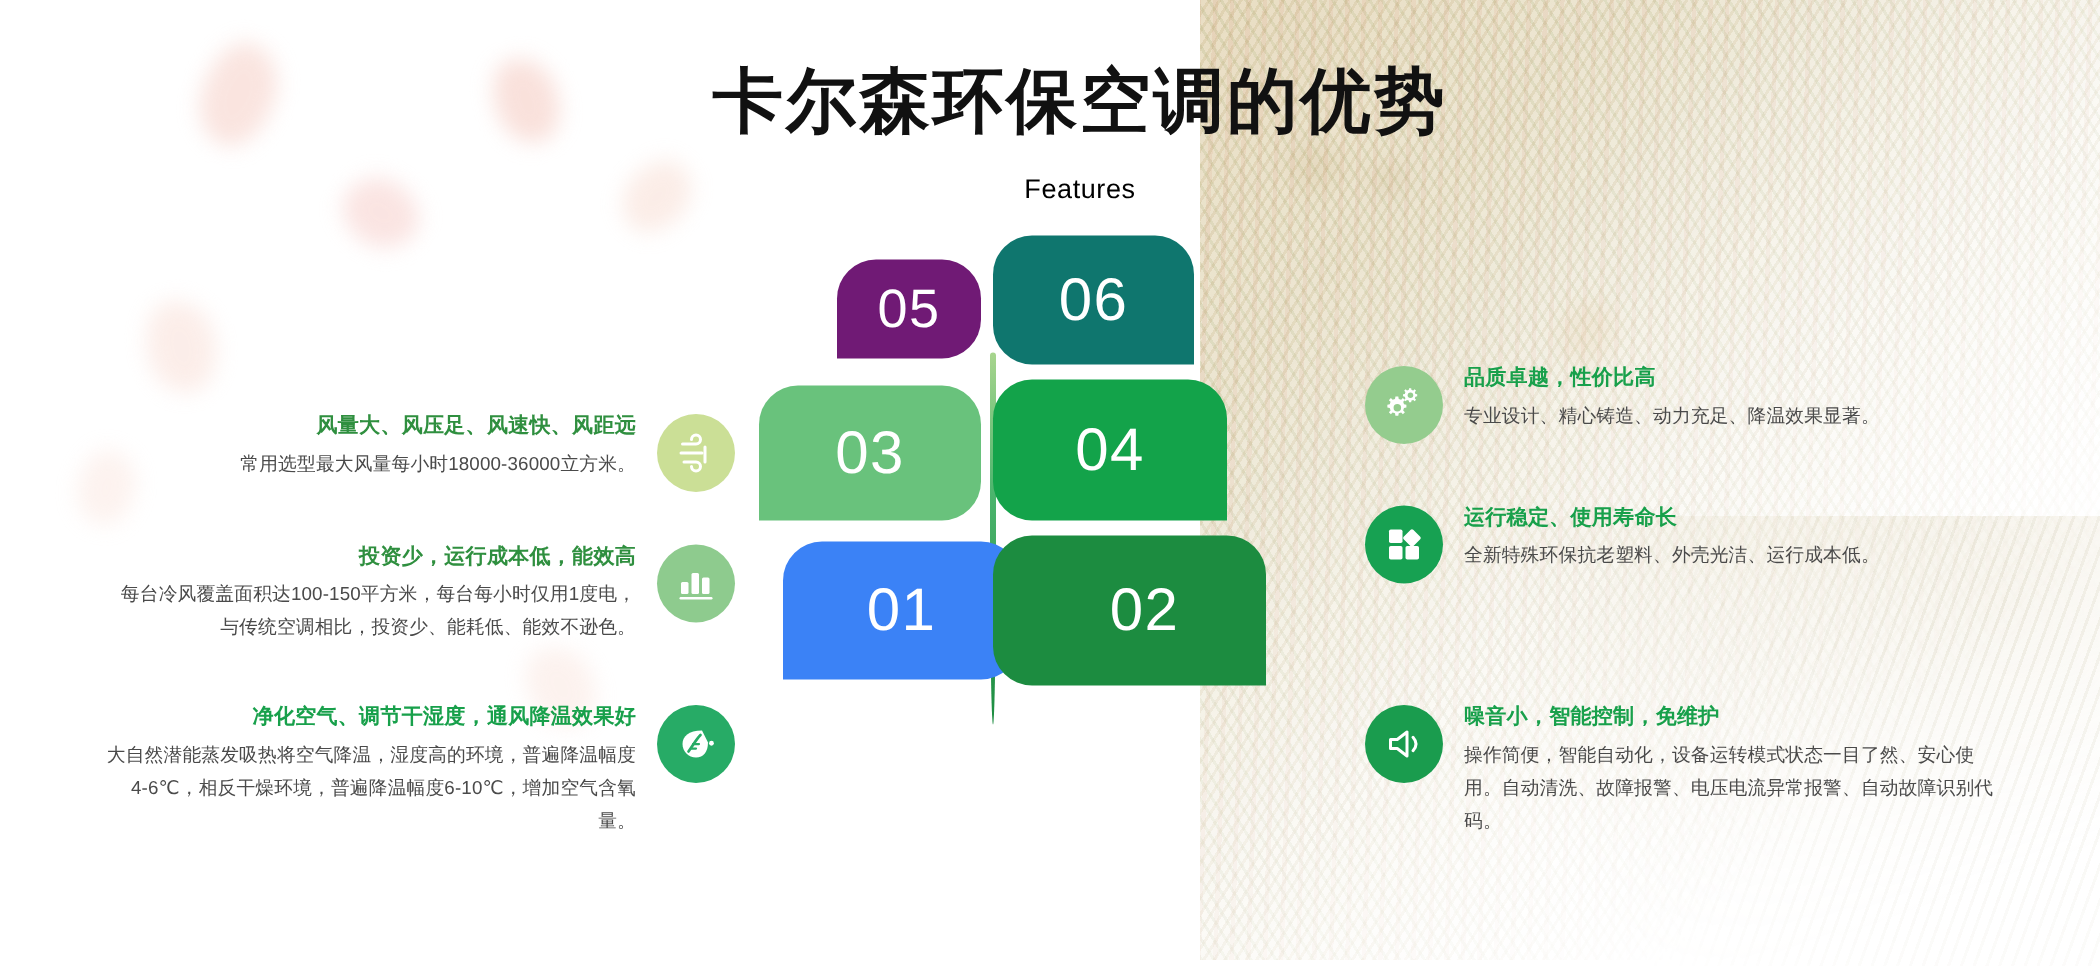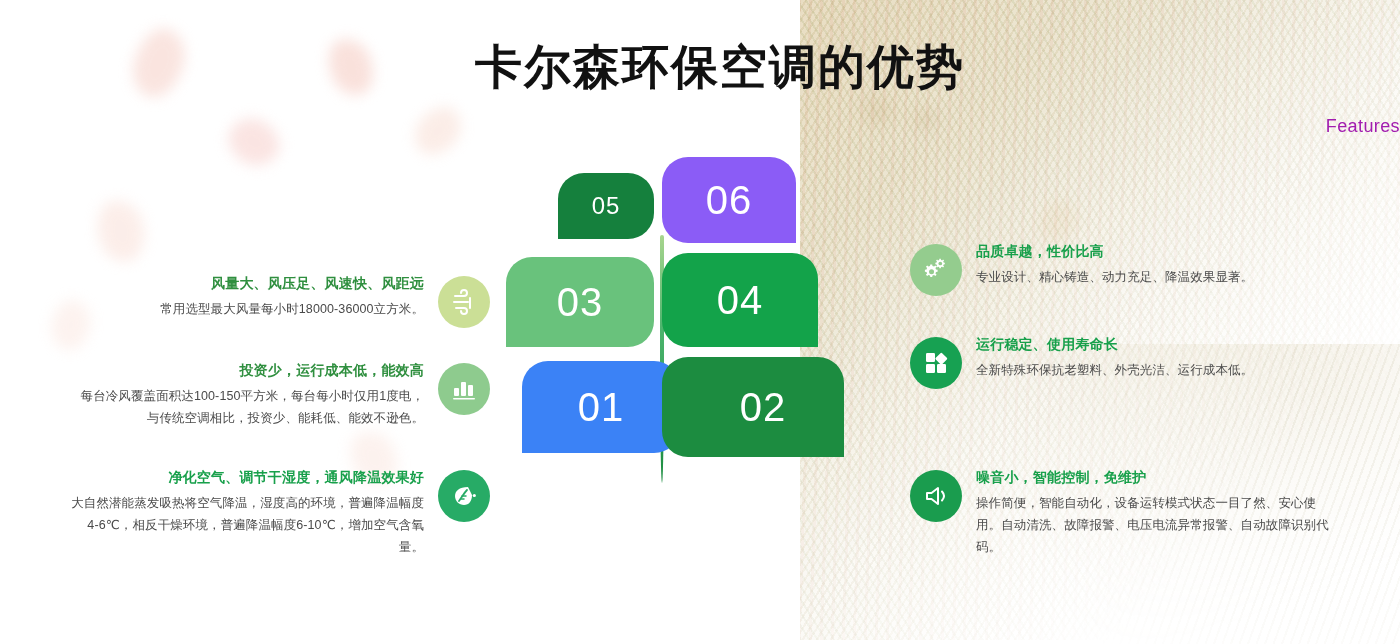--- a/index.html
+++ b/index.html
@@ -62,24 +62,23 @@
   .title {
     font-size:47px;
     font-weight:700;
     color:#111111;
     letter-spacing:2px;
     line-height:1.15;
   }
   .subtitle {
     margin-top:22px;
     font-size:18px;
-    color:#a21caf;
+    color:#000000;
     font-weight:400;
     letter-spacing:.4px;
-    text-align:right;
   }
 
   
   .content {
     position:relative;
     z-index:3;
     display:flex;
     align-items:flex-end;
     justify-content:center;
     margin-top:22px;
@@ -139,22 +138,22 @@
     font-weight:400;
     letter-spacing:1px;
   }
   .leaf span { position:relative; z-index:2; pointer-events:none; }
 
   
   .leaf.tl { border-radius:26px 26px 26px 0; }   
   .leaf.tr { border-radius:26px 26px 0 26px; }   
 
   
-  .leaf-05 { left:78px;  top:24px;  width:96px;  height:66px;  background:#15803d; font-size:24px; }
-  .leaf-06 { left:182px; top:8px;   width:134px; height:86px;  background:#8b5cf6; }
+  .leaf-05 { left:78px;  top:24px;  width:96px;  height:66px;  background:#701a75; font-size:36px; }
+  .leaf-06 { left:182px; top:8px;   width:134px; height:86px;  background:#0f766e; }
   
   .leaf-03 { left:26px;  top:108px; width:148px; height:90px;  background:#69c27c; }
   .leaf-04 { left:182px; top:104px; width:156px; height:94px;  background:#13a34a; }
   
   .leaf-01 { left:42px;  top:212px; width:158px; height:92px;  background:#3b82f6; }
   .leaf-02 { left:182px; top:208px; width:182px; height:100px; background:#1c8c40;padding-left:20px; }
 
   
   .stem {
     position:absolute;

